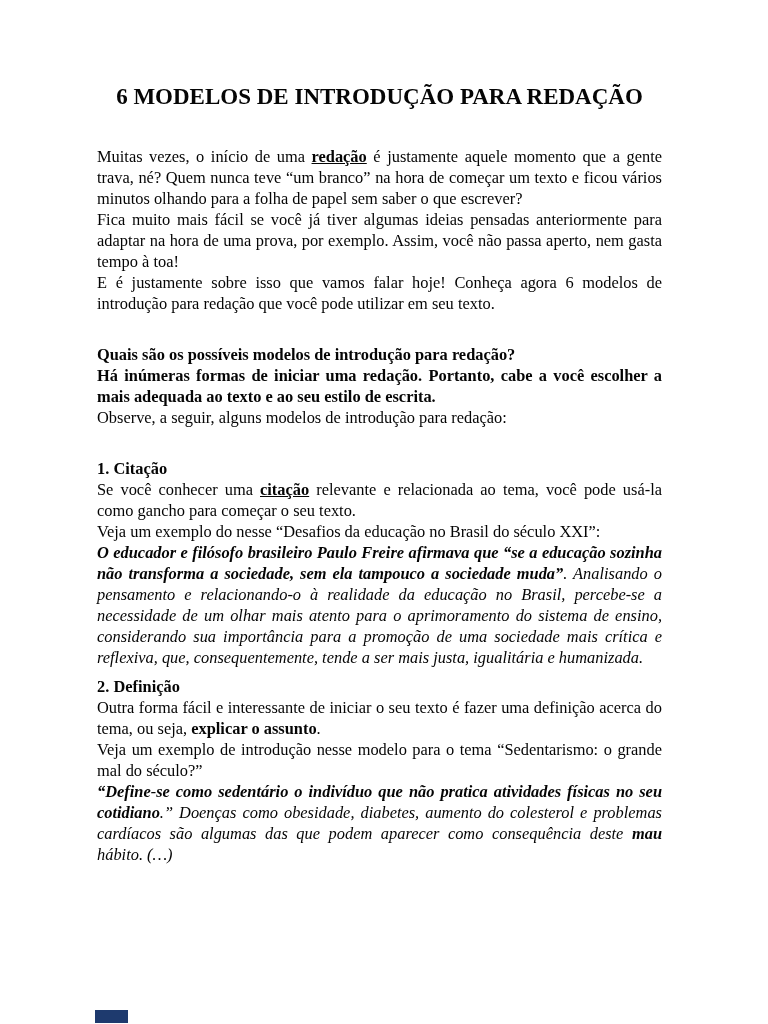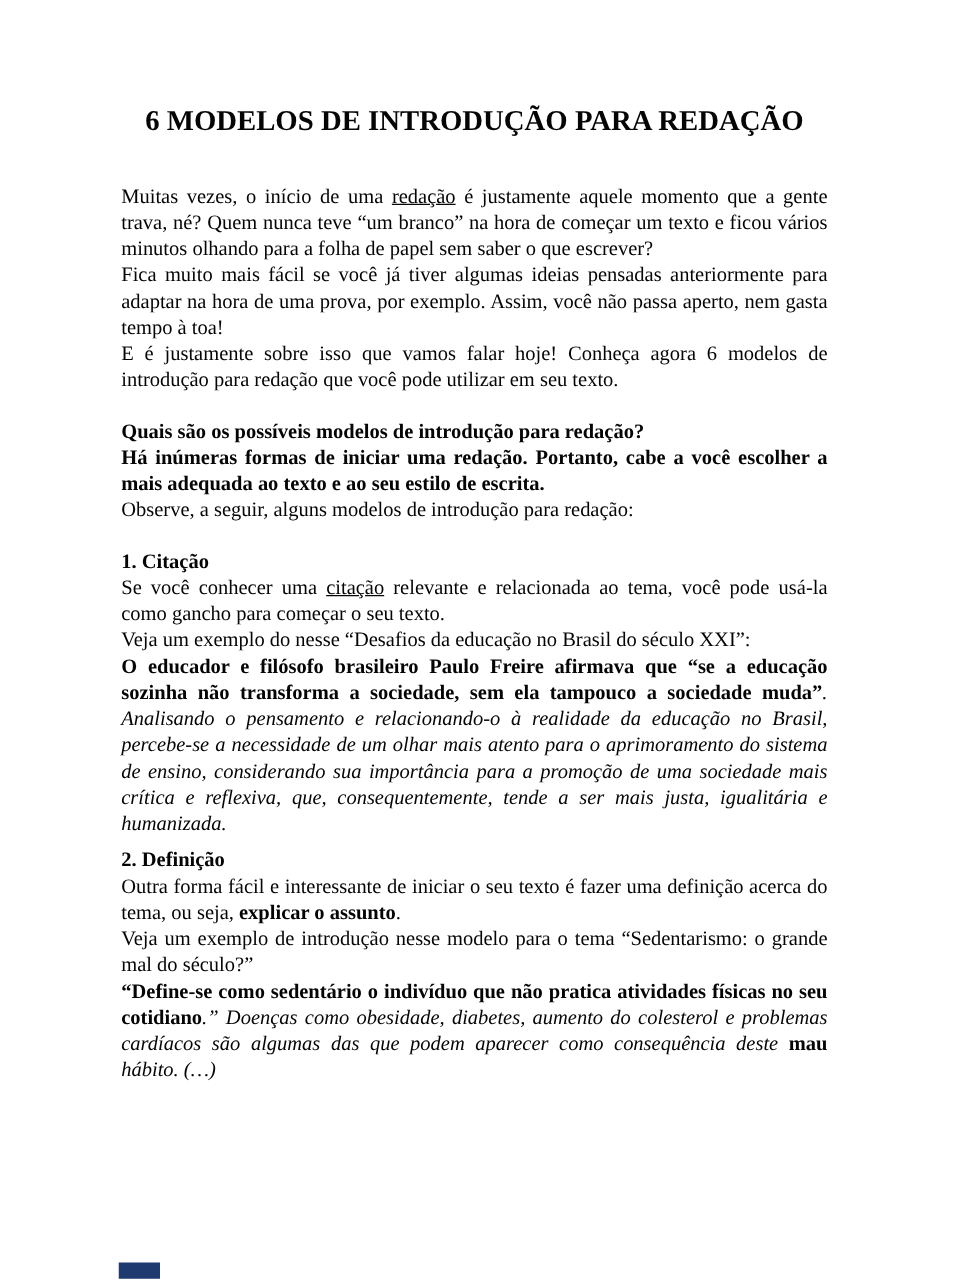--- a/index.html
+++ b/index.html
@@ -22,27 +22,27 @@
     text-align: center;
     margin: 0 0 36px 0;
     white-space: nowrap;
   }
   .para {
     margin: 0;
     font-size: 16.4px;
     line-height: 21px;
     text-align: justify;
   }
-  .gap-md { margin-top: 20px; }
+  .gap-md { margin-top: 30px; }
   .gap-sm { margin-top: 8px; }
   .b  { font-weight: bold; }
   .i  { font-style: italic; }
-  .bi { font-weight: bold; }
+  .bi { font-weight: bold; font-style: italic; }
   .term {
-    font-weight: normal;
+    font-weight: bold;
     text-decoration: underline;
     color: inherit;
   }
   .heading { font-weight: bold; text-align: left; }
   .next-page-fragment {
     position: absolute;
     left: 95px;
     top: 1010px;
     width: 33px;
     height: 13px;

